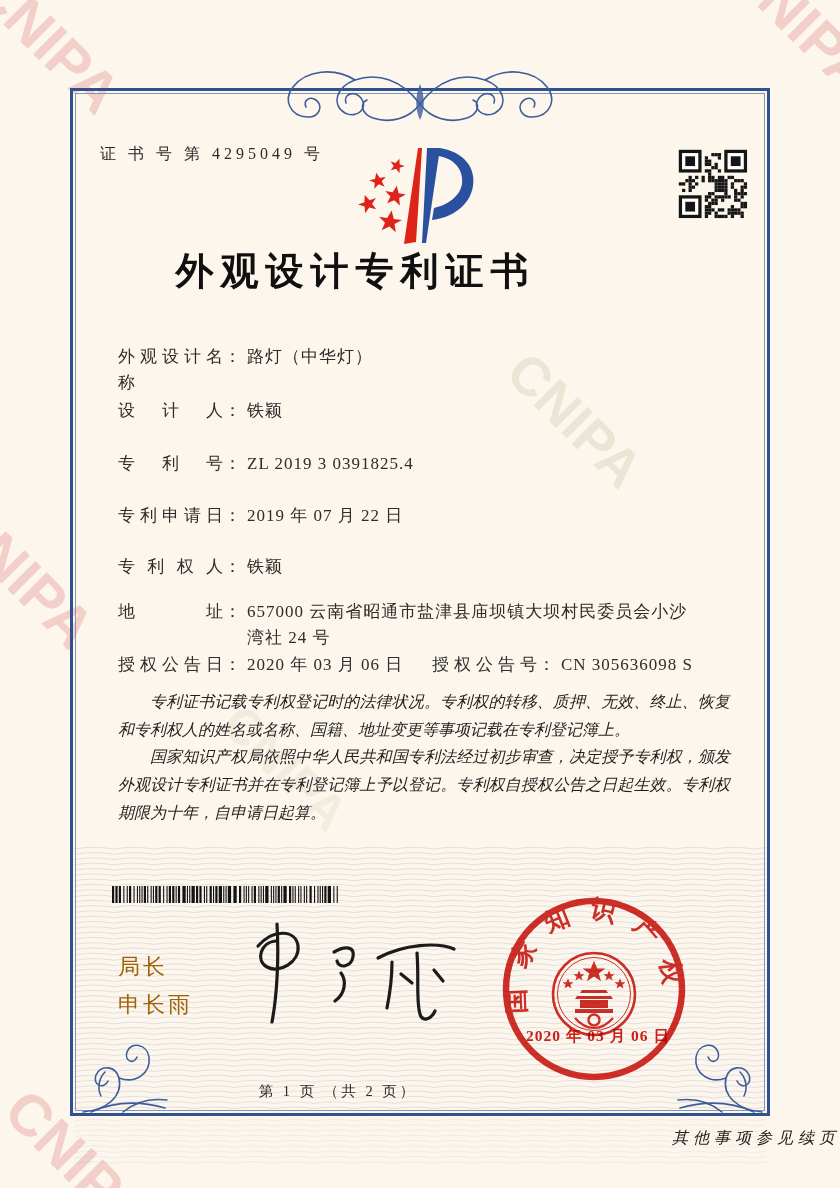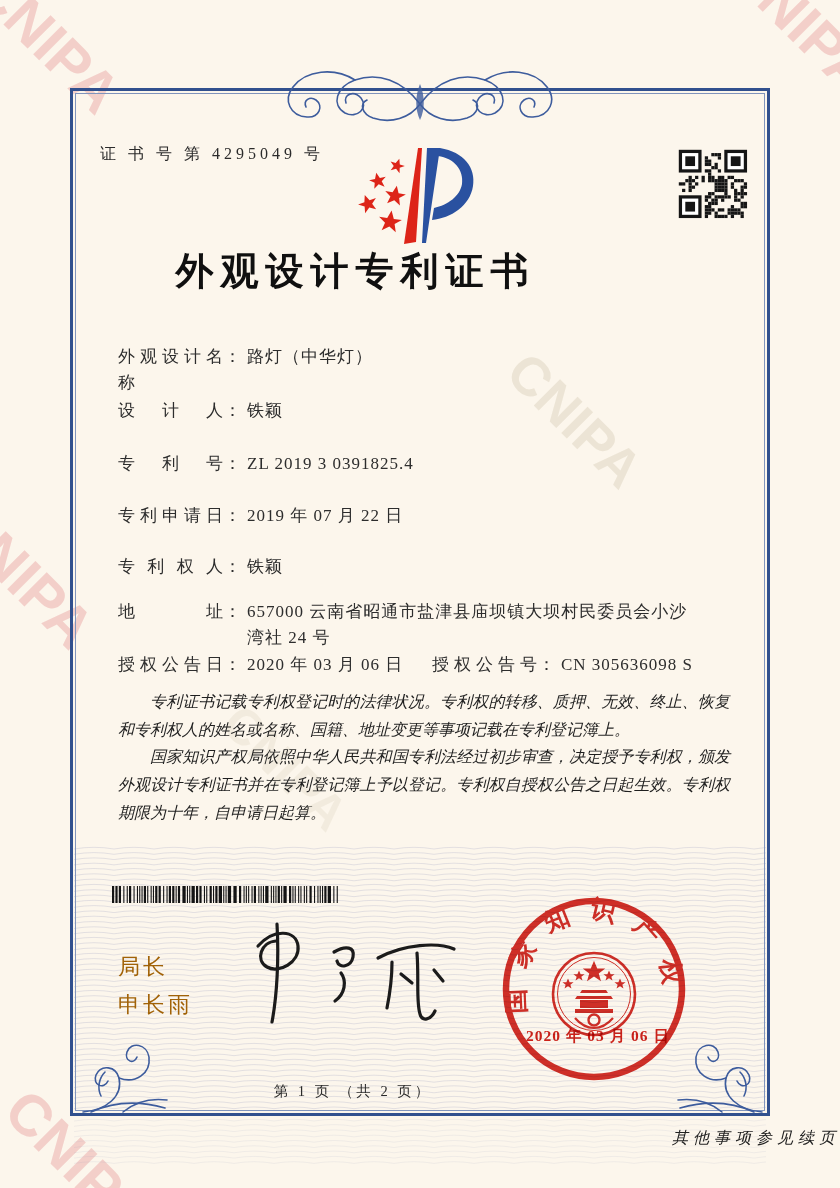--- a/index.html
+++ b/index.html
@@ -59,21 +59,21 @@
   .signer{left:118px;font-family:"Liberation Sans","DejaVu Sans",sans-serif;
     font-size:22px;color:#a16207;letter-spacing:3px;}
   .signer-title{top:952px;} .signer-name{top:990px;}
   .signature{left:216px;top:916px;z-index:3;}
   .seal{left:501px;top:896px;z-index:4;opacity:.94;mix-blend-mode:multiply;}
   .seal-date{
     left:520px;top:1026px;width:156px;text-align:center;z-index:5;
     font-size:15.5px;color:#cf231c;letter-spacing:1px;white-space:nowrap;font-weight:600;
     mix-blend-mode:multiply;
   }
-  .page-indicator{left:15px;width:676px;top:1082px;text-align:center;font-size:14.5px;
+  .page-indicator{left:0;width:676px;top:1082px;text-align:center;font-size:14.5px;
     letter-spacing:3px;color:#2a2a2a;}
   .footer-note{left:0;width:840px;top:1128px;text-align:right;font-size:16px;
     font-style:italic;letter-spacing:5px;color:#222;}
 </style>
 </head>
 <body>
 
 <span class="wm wm-pink wm-tl">CNIPA</span>
 <span class="wm wm-pink wm-tr">CNIPA</span>
 <span class="wm wm-pink wm-left">CNIPA</span>

